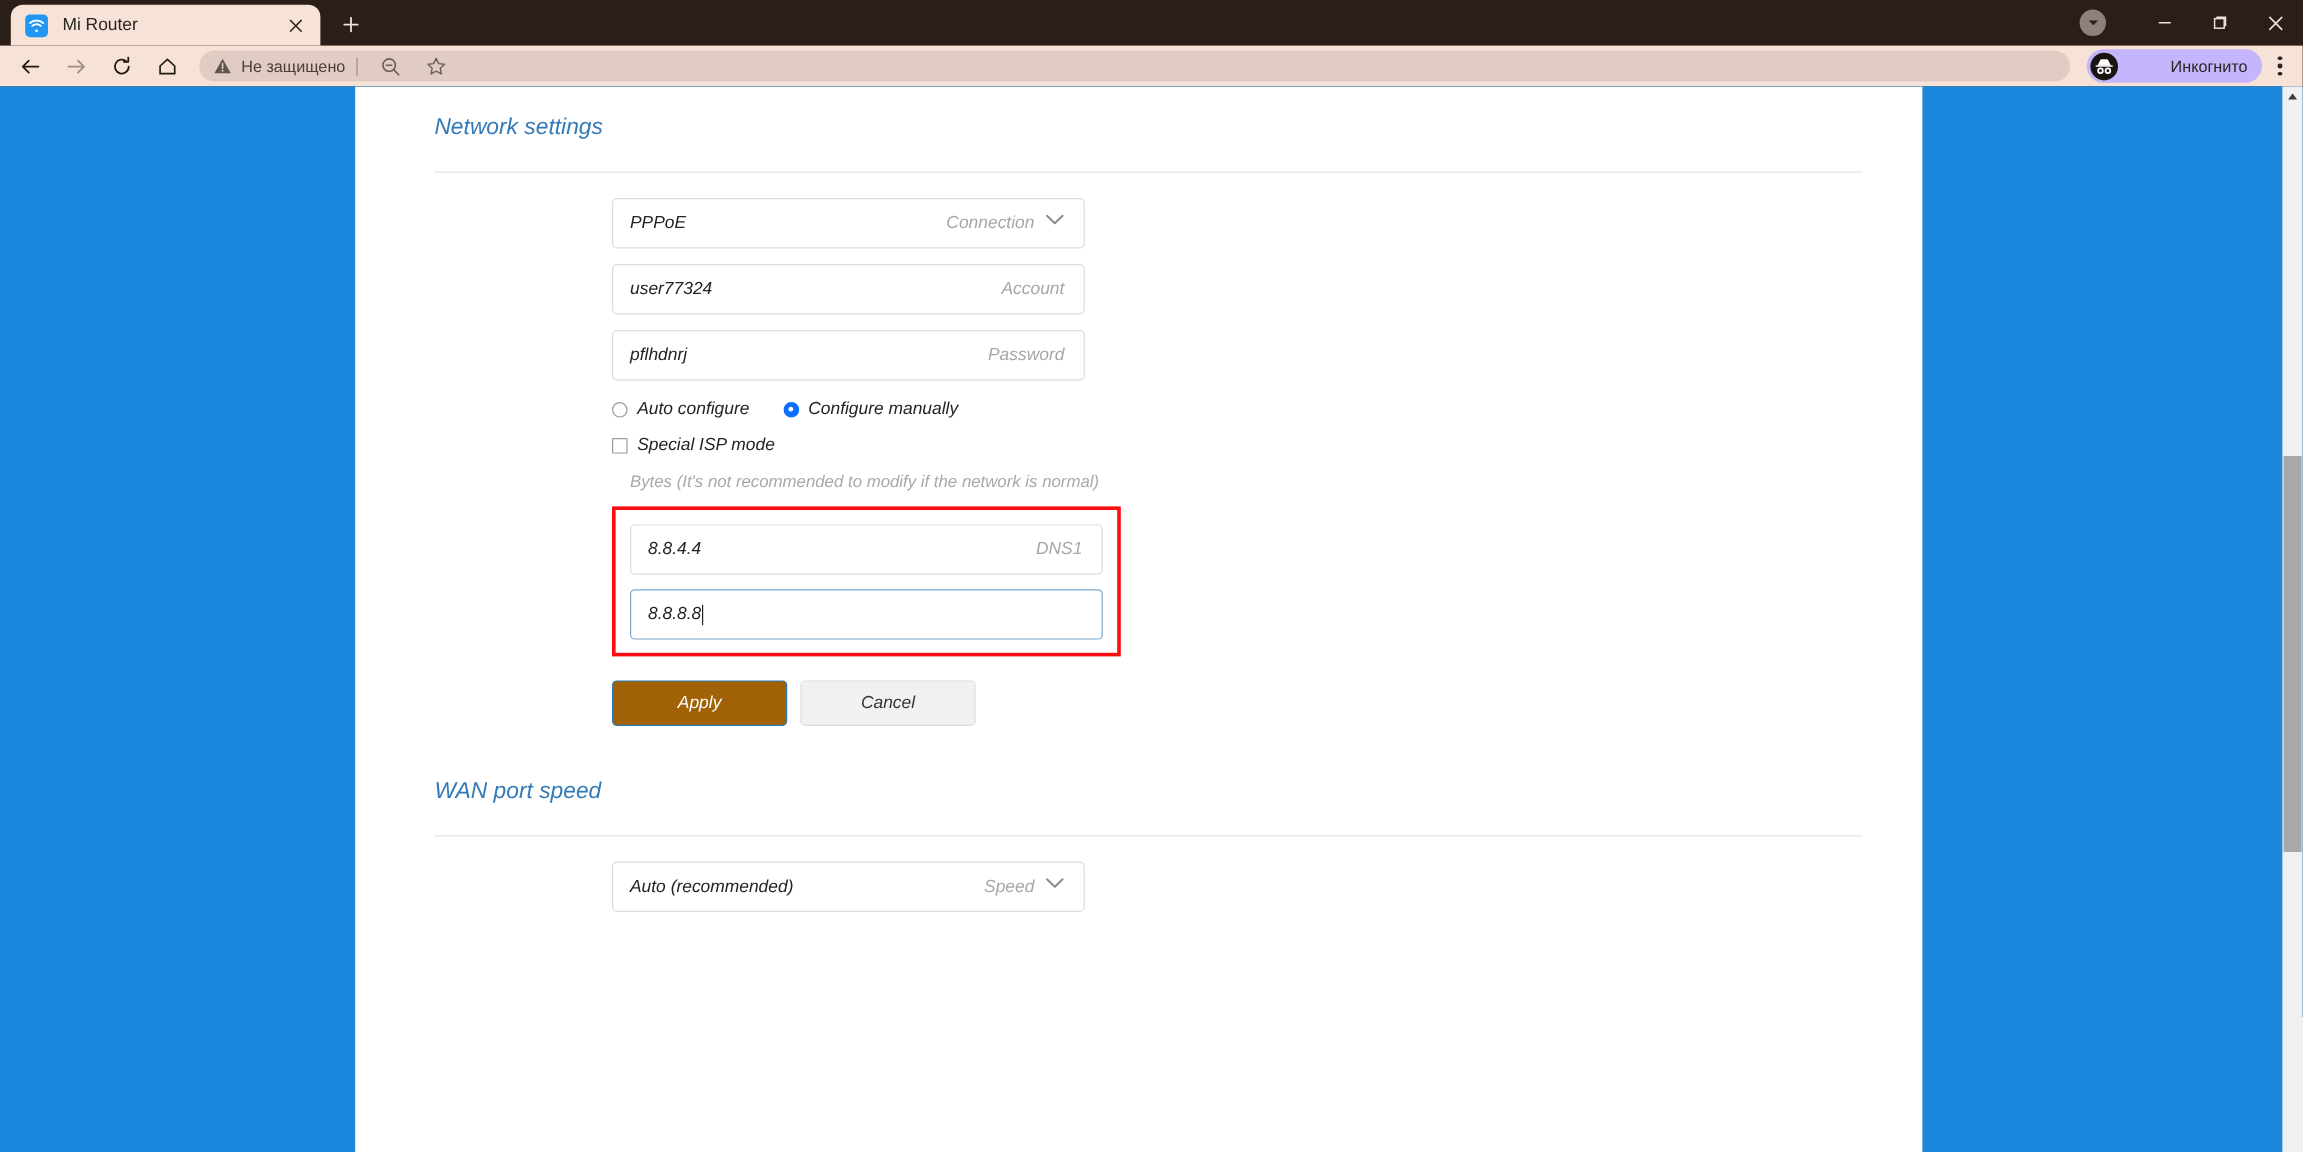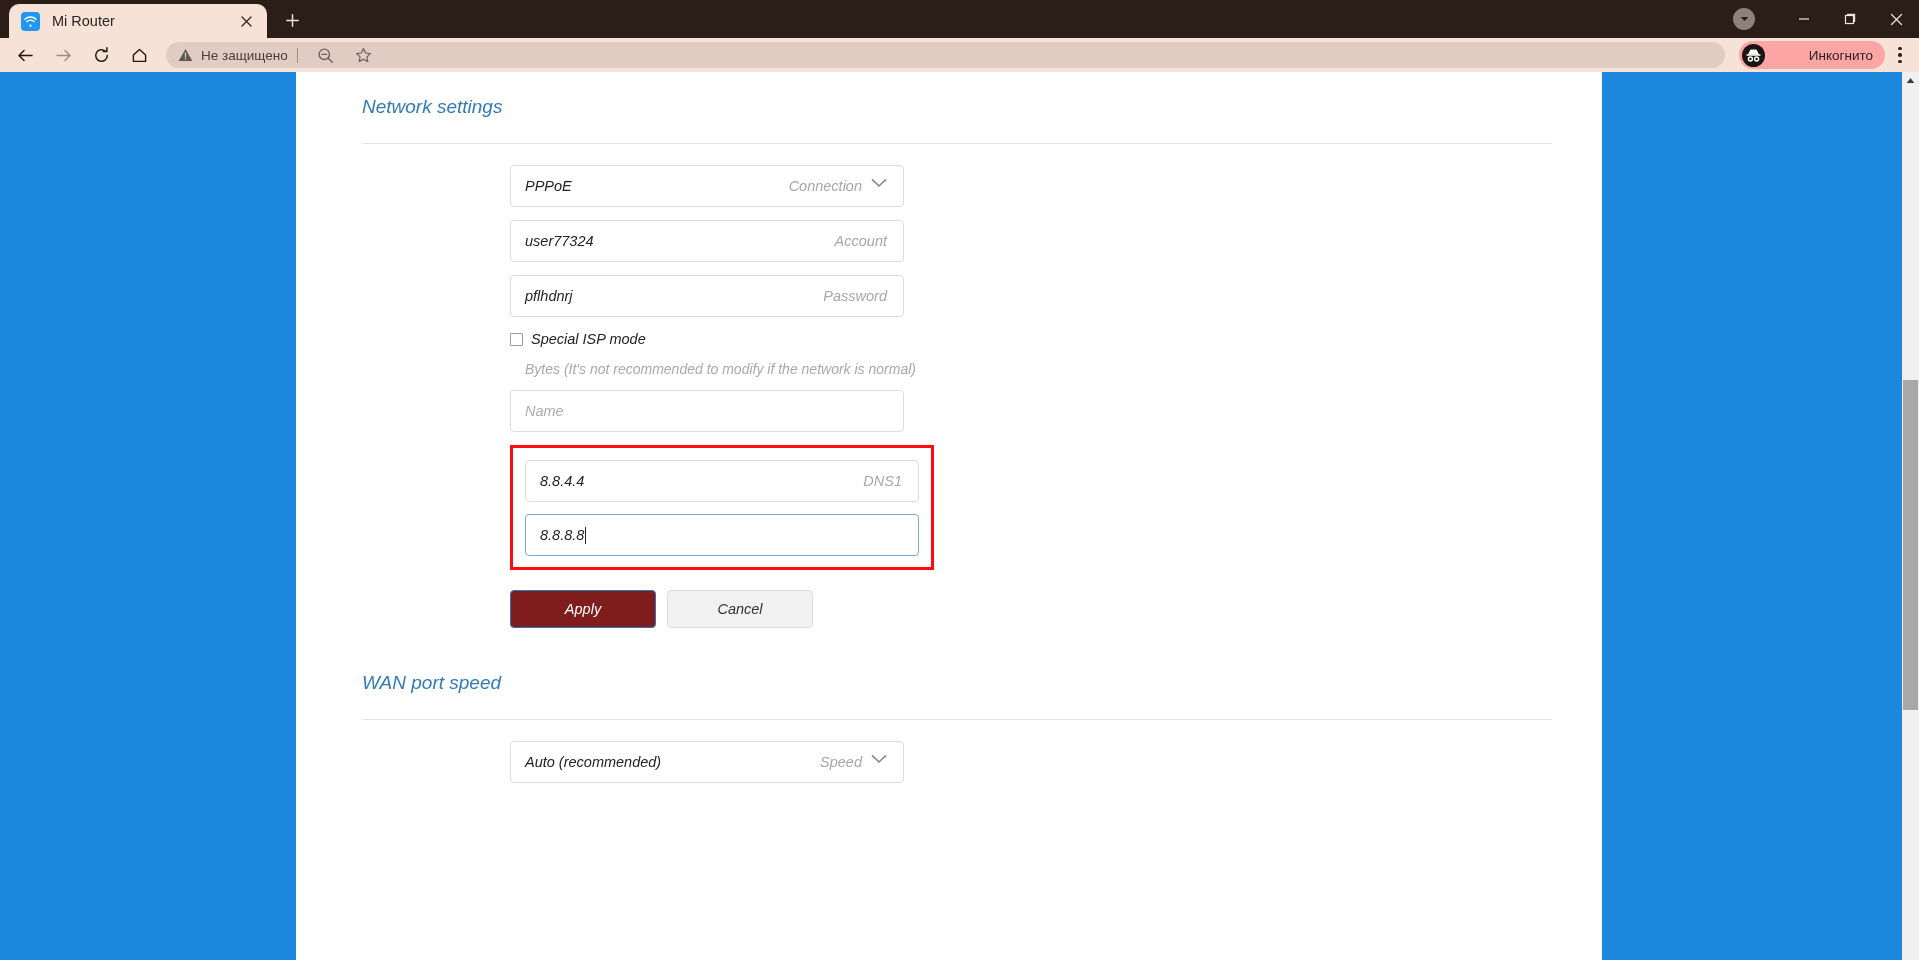--- a/index.html
+++ b/index.html
@@ -87,21 +87,21 @@
   }
   .omnibox-sep {
     width: 1px; height: 15px; background: #9d8d84; margin: 0 9px; flex: 0 0 auto;
   }
   .url {
     font-size: 13.5px; color: #231c17; white-space: nowrap;
     overflow: hidden; text-overflow: ellipsis; flex: 1 1 auto;
   }
   .omni-right { display: flex; align-items: center; flex: 0 0 auto; }
   .profile-pill {
-    height: 28px; background: #fca5a5; border-radius: 14px;
+    height: 28px; background: #c4b5fd; border-radius: 14px;
     display: flex; align-items: center; padding: 0 12px 0 3px;
     margin-left: 6px;
     gap: 36px;
   }
   .incognito-av {
     width: 23px; height: 23px; border-radius: 50%;
     background: #1a1512; display: flex; align-items: center; justify-content: center;
     flex: 0 0 auto;
   }
   .profile-label { font-size: 13.5px; color: #2a2420; margin-left: 8px; white-space: nowrap; }
@@ -200,21 +200,21 @@
   .dns-block .field { margin-bottom: 12px; width: 394px; }
   .dns-block .field:last-child { margin-bottom: 0; }
 
   .btn-row { display: flex; padding-left: 148px; margin-top: 20px; }
   .btn {
     height: 38px; border-radius: 4px;
     display: flex; align-items: center; justify-content: center;
     font-size: 14.5px; border: 1px solid transparent;
   }
   .btn-primary {
-    width: 146px; background: #7f1d1d; color: #fff; border-color: #2b76b9;
+    width: 146px; background: #a16207; color: #fff; border-color: #2b76b9;
   }
   .btn-secondary {
     width: 146px; background: #f1f1f1; color: #333; border: 1px solid #dcdcdc;
     margin-left: 11px;
   }
 
   
   .scrollbar {
     position: absolute; right: 0; top: 72px;
     width: 17px; height: 888px; background: #f0f0f0;
@@ -388,39 +388,43 @@
           </div>
 
           <div class="row">
             <div class="field-spacer"></div>
             <div class="field">
               <span class="field-value">pflhdnrj</span>
               <span class="field-label">Password</span>
             </div>
           </div>
 
+          <div class="choice-row">
+            <div class="choice">
+              <span class="radio"></span>
+              <span class="choice-label">Auto configure</span>
+            </div>
+            <div class="choice">
+              <span class="radio on"></span>
+              <span class="choice-label">Configure manually</span>
+            </div>
+          </div>
 
           <div class="choice-row" style="margin-top:14px;margin-bottom:14px;">
             <div class="choice">
               <span class="cbx"></span>
               <span class="choice-label">Special ISP mode</span>
             </div>
           </div>
 
           <div class="row">
             <div class="field-spacer"></div>
             <span class="hint">Bytes (It's not recommended to modify if the network is normal)</span>
           </div>
 
-          <div class="row">
-            <div class="field-spacer"></div>
-            <div class="field">
-              <span class="field-value placeholder">Name</span>
-            </div>
-          </div>
 
           <div class="dns-block">
             <div class="field">
               <span class="field-value">8.8.4.4</span>
               <span class="field-label">DNS1</span>
             </div>
             <div class="field focused">
               <span class="field-value">8.8.8.8</span>
                 <span class="caret"></span>
             </div>

